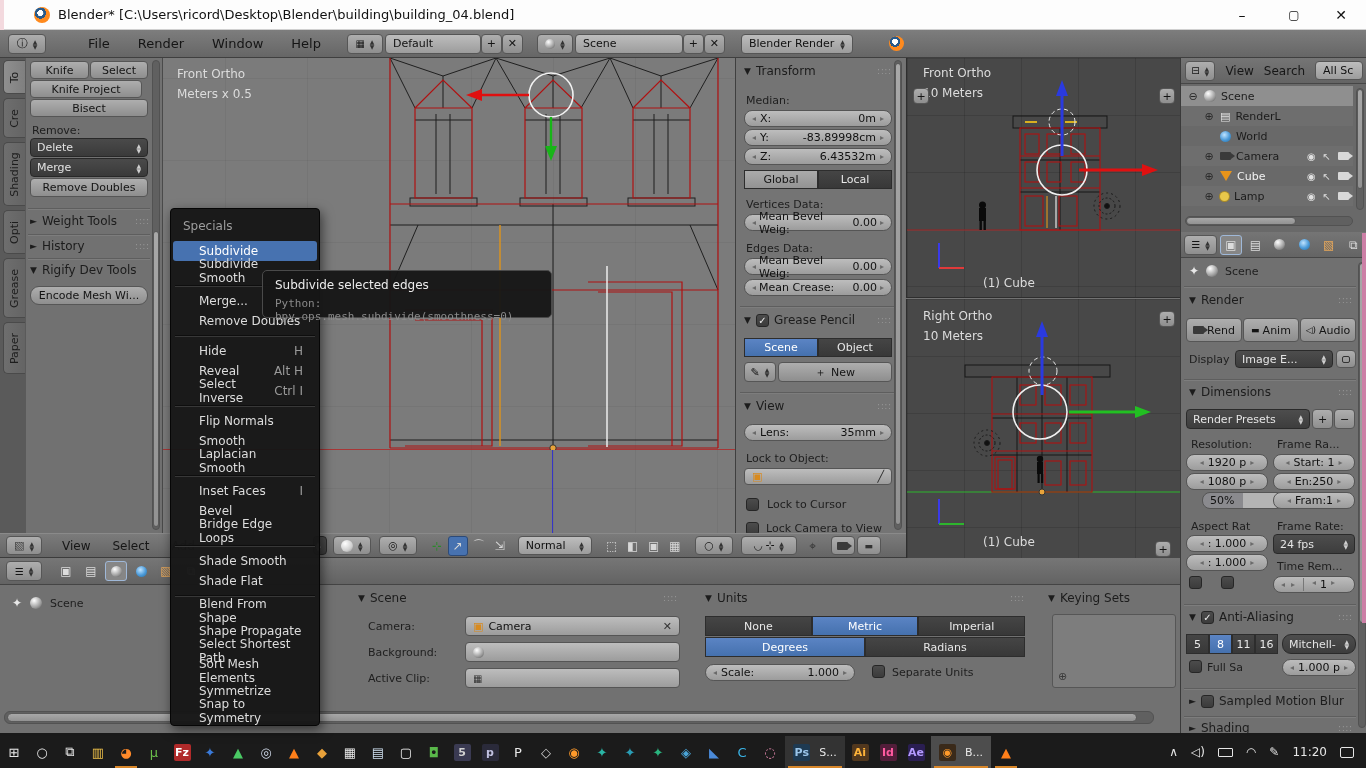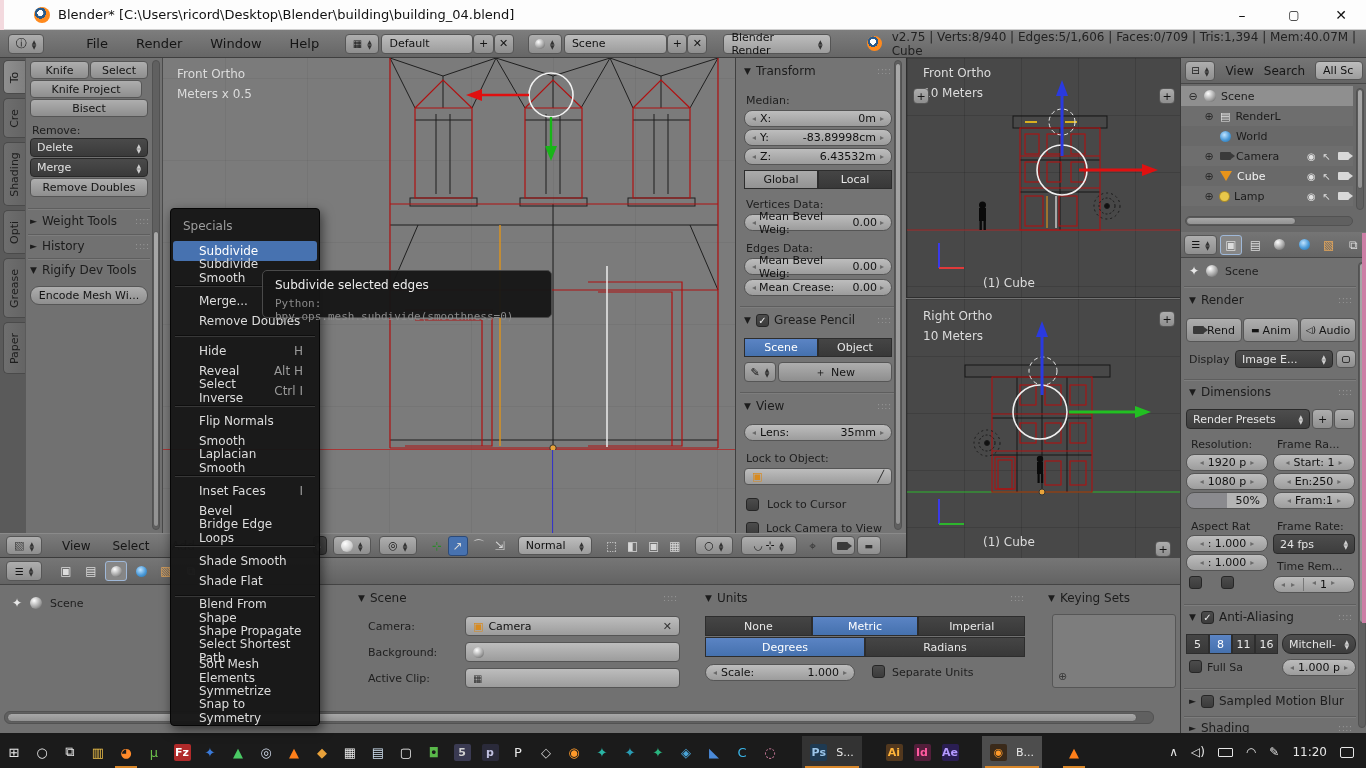--- a/index.html
+++ b/index.html
@@ -54,21 +54,21 @@
 .tab span{transform:rotate(-90deg);font-size:11px;color:#1d1d1d;white-space:nowrap}
 .tab.act{background:linear-gradient(90deg,#8f8f8f,#7f7f7f)}
 
 .hic{width:20px;height:20px;border-radius:3px;display:flex;align-items:center;justify-content:center;font-size:12px;color:#d8d8d8}
 .hic.on{background:#4772b0;border:1px solid #2c4a78}
 .tabico{width:22px;height:20px;display:flex;align-items:center;justify-content:center;font-size:12px;border-radius:3px;color:#dcdcdc}
 .tabico.on{background:#868686;border:1px solid #9fb8d8}
 
 #tb-apps{display:flex;align-items:stretch;height:100%}
 .tba{width:28px;display:flex;align-items:center;justify-content:center;position:relative;font-size:13px}
-.tba.win{width:60px;gap:9px;background:#333;margin:0 18px;font-size:11px;color:#e8e8e8}
+.tba.win{width:60px;gap:9px;background:#333;margin:0 1px;font-size:11px;color:#e8e8e8}
 .tba.winact{background:#4d4d4d}
 .tba .gbox{width:17px;height:17px;border-radius:2px;display:flex;align-items:center;justify-content:center;font-size:11px;font-weight:bold}
 .tba.run::after,.tba.win::after{content:"";position:absolute;left:3px;right:3px;bottom:0;height:2px;background:#d8872a}
 .tray{display:flex;align-items:center;gap:13px;color:#e6e6e6;font-size:12px}
 .scrTrack{background:#606060;border-radius:6px;border:1px solid #525252}
 .scrThumb{background:linear-gradient(#a8a8a8,#929292);border-radius:6px;border:1px solid #5a5a5a}
 </style>
 </head>
 <body>
 
@@ -104,21 +104,20 @@
   <div class="lf" style="width:108px;height:20px;border-radius:4px;margin-left:2px">
       <span class="grow">Scene</span>
     </div>
   <div class="btn" style="width:21px;height:20px">+</div>
   <div class="btn" style="width:21px;height:20px">✕</div>
   <div class="lf" style="width:112px;height:20px;border-radius:4px;margin-left:16px">
       <span class="grow">Blender Render</span>
       <span class="stp stpD">▲<br>▼</span>
     </div>
   <span style="width:15px;height:15px;border-radius:50%;background:radial-gradient(circle at 40% 38%,#fff 0 22%,#2a5a8a 23% 40%,#ff8a1e 41%);margin-left:36px;flex:none"></span>
-  <span style="margin-left:10px;font-size:12px;color:#222">v2.75 | Verts:8/940 | Edges:5/1,606 | Faces:0/709 | Tris:1,394 | Mem:40.07M | Cube</span>
 </div>
 
 <div class="a" style="left:0;top:58px;width:163px;height:475px;background:#717171;border-right:1px solid #4a4a4a;overflow:hidden">
   <div class="a" style="left:0;top:0;width:26px;height:475px;background:#5a5a5a"></div>
   <div class="a tab act" style="top:2px;height:34px">
       <span>To</span>
     </div>
   <div class="a tab" style="top:40px;height:40px">
       <span>Cre</span>
     </div>
@@ -562,21 +561,21 @@
   <div class="a lf" style="left:5px;top:241px;width:82px;justify-content:center">
       <span class="sar">◂</span>
       <span style="margin:0 4px">1080 p</span>
       <span class="sar">▸</span>
     </div>
   <div class="a lf" style="left:92px;top:241px;width:82px;justify-content:center">
       <span class="sar">◂</span>
       <span style="margin:0 4px">En:250</span>
       <span class="sar">▸</span>
     </div>
-  <div class="a lf" style="left:5px;top:260px;width:82px;justify-content:flex-end;background:linear-gradient(to right,#8a8a8e 0 50%,#b4b4b4 50%)">
+  <div class="a lf" style="left:21px;top:260px;width:82px;justify-content:flex-start;background:linear-gradient(to right,#8a8a8e 0 50%,#b4b4b4 50%)">
       <span>50%</span>
     </div>
   <div class="a lf" style="left:92px;top:260px;width:82px;justify-content:center">
       <span class="sar">◂</span>
       <span style="margin:0 4px">Fram:1</span>
       <span class="sar">▸</span>
     </div>
   <div class="a lbl" style="left:10px;top:288px">Aspect Rat</div>
   <div class="a lbl" style="left:96px;top:288px">Frame Rate:</div>
   <div class="a lf" style="left:5px;top:303px;width:82px;justify-content:center">

